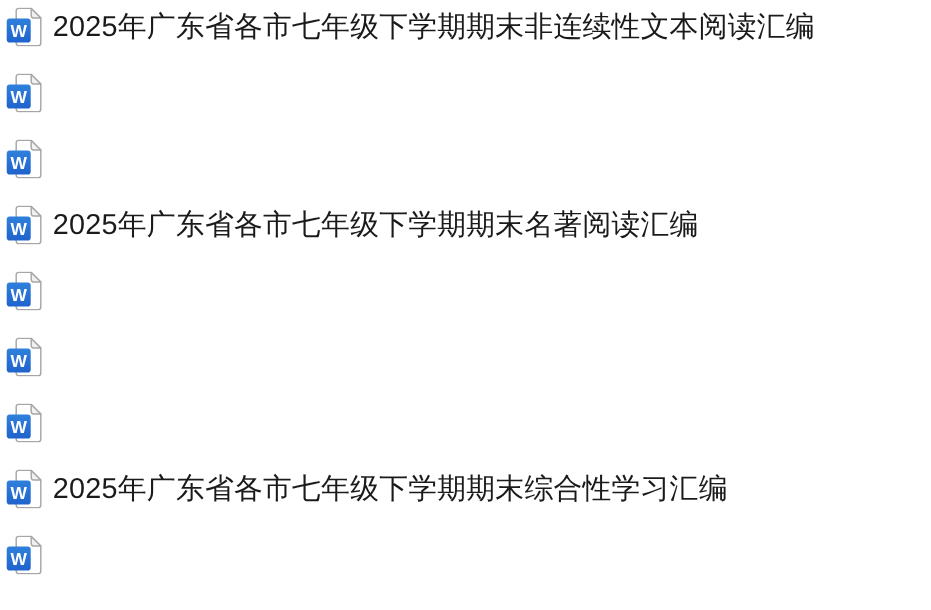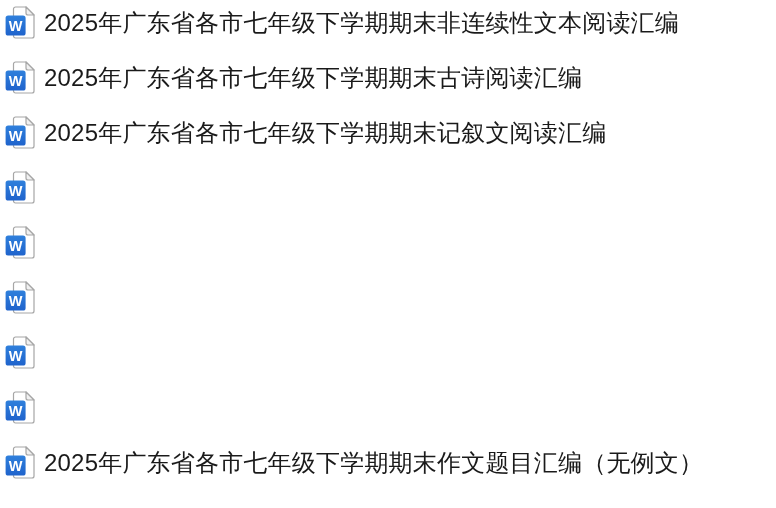--- a/index.html
+++ b/index.html
@@ -65,33 +65,43 @@
 
   <div class="file-row">
     <span class="file-icon">
       <svg viewBox="0 0 30 33" width="30" height="33">
         <path d="M10.5 1 H21 L29 9 V30 a2 2 0 0 1 -2 2 H10.5 a2 2 0 0 1 -2 -2 V3 a2 2 0 0 1 2 -2 Z" fill="#ffffff" stroke="#a6a6a6" stroke-width="1.2"></path>
         <path d="M21 1 V7 a2 2 0 0 0 2 2 H29 Z" fill="#f1f1f1" stroke="#a6a6a6" stroke-width="1.2" stroke-linejoin="round"></path>
         <rect x="0.6" y="9.5" width="20" height="20" rx="2.6" fill="url(#wgrad)"></rect>
         <text x="10.6" y="25" text-anchor="middle" font-size="14.5" font-weight="bold" fill="#ffffff" font-family="Liberation Sans, sans-serif">W</text>
       </svg>
     </span>
-    <span class="file-label">2025年广东省各市七年级下学期期末古诗阅读汇编</span>
   </div>
 
   <div class="file-row">
     <span class="file-icon">
       <svg viewBox="0 0 30 33" width="30" height="33">
         <path d="M10.5 1 H21 L29 9 V30 a2 2 0 0 1 -2 2 H10.5 a2 2 0 0 1 -2 -2 V3 a2 2 0 0 1 2 -2 Z" fill="#ffffff" stroke="#a6a6a6" stroke-width="1.2"></path>
         <path d="M21 1 V7 a2 2 0 0 0 2 2 H29 Z" fill="#f1f1f1" stroke="#a6a6a6" stroke-width="1.2" stroke-linejoin="round"></path>
         <rect x="0.6" y="9.5" width="20" height="20" rx="2.6" fill="url(#wgrad)"></rect>
         <text x="10.6" y="25" text-anchor="middle" font-size="14.5" font-weight="bold" fill="#ffffff" font-family="Liberation Sans, sans-serif">W</text>
       </svg>
     </span>
-    <span class="file-label">2025年广东省各市七年级下学期期末记叙文阅读汇编</span>
+  </div>
+
+  <div class="file-row">
+    <span class="file-icon">
+      <svg viewBox="0 0 30 33" width="30" height="33">
+        <path d="M10.5 1 H21 L29 9 V30 a2 2 0 0 1 -2 2 H10.5 a2 2 0 0 1 -2 -2 V3 a2 2 0 0 1 2 -2 Z" fill="#ffffff" stroke="#a6a6a6" stroke-width="1.2"></path>
+        <path d="M21 1 V7 a2 2 0 0 0 2 2 H29 Z" fill="#f1f1f1" stroke="#a6a6a6" stroke-width="1.2" stroke-linejoin="round"></path>
+        <rect x="0.6" y="9.5" width="20" height="20" rx="2.6" fill="url(#wgrad)"></rect>
+        <text x="10.6" y="25" text-anchor="middle" font-size="14.5" font-weight="bold" fill="#ffffff" font-family="Liberation Sans, sans-serif">W</text>
+      </svg>
+    </span>
+    <span class="file-label">2025年广东省各市七年级下学期期末名著阅读汇编</span>
   </div>
 
   <div class="file-row">
     <span class="file-icon">
       <svg viewBox="0 0 30 33" width="30" height="33">
         <path d="M10.5 1 H21 L29 9 V30 a2 2 0 0 1 -2 2 H10.5 a2 2 0 0 1 -2 -2 V3 a2 2 0 0 1 2 -2 Z" fill="#ffffff" stroke="#a6a6a6" stroke-width="1.2"></path>
         <path d="M21 1 V7 a2 2 0 0 0 2 2 H29 Z" fill="#f1f1f1" stroke="#a6a6a6" stroke-width="1.2" stroke-linejoin="round"></path>
         <rect x="0.6" y="9.5" width="20" height="20" rx="2.6" fill="url(#wgrad)"></rect>
         <text x="10.6" y="25" text-anchor="middle" font-size="14.5" font-weight="bold" fill="#ffffff" font-family="Liberation Sans, sans-serif">W</text>
       </svg>
@@ -122,38 +132,27 @@
 
   <div class="file-row">
     <span class="file-icon">
       <svg viewBox="0 0 30 33" width="30" height="33">
         <path d="M10.5 1 H21 L29 9 V30 a2 2 0 0 1 -2 2 H10.5 a2 2 0 0 1 -2 -2 V3 a2 2 0 0 1 2 -2 Z" fill="#ffffff" stroke="#a6a6a6" stroke-width="1.2"></path>
         <path d="M21 1 V7 a2 2 0 0 0 2 2 H29 Z" fill="#f1f1f1" stroke="#a6a6a6" stroke-width="1.2" stroke-linejoin="round"></path>
         <rect x="0.6" y="9.5" width="20" height="20" rx="2.6" fill="url(#wgrad)"></rect>
         <text x="10.6" y="25" text-anchor="middle" font-size="14.5" font-weight="bold" fill="#ffffff" font-family="Liberation Sans, sans-serif">W</text>
       </svg>
     </span>
+    <span class="file-label">2025年广东省各市七年级下学期期末综合性学习汇编</span>
   </div>
 
   <div class="file-row">
     <span class="file-icon">
       <svg viewBox="0 0 30 33" width="30" height="33">
         <path d="M10.5 1 H21 L29 9 V30 a2 2 0 0 1 -2 2 H10.5 a2 2 0 0 1 -2 -2 V3 a2 2 0 0 1 2 -2 Z" fill="#ffffff" stroke="#a6a6a6" stroke-width="1.2"></path>
         <path d="M21 1 V7 a2 2 0 0 0 2 2 H29 Z" fill="#f1f1f1" stroke="#a6a6a6" stroke-width="1.2" stroke-linejoin="round"></path>
         <rect x="0.6" y="9.5" width="20" height="20" rx="2.6" fill="url(#wgrad)"></rect>
         <text x="10.6" y="25" text-anchor="middle" font-size="14.5" font-weight="bold" fill="#ffffff" font-family="Liberation Sans, sans-serif">W</text>
       </svg>
     </span>
   </div>
 
-  <div class="file-row">
-    <span class="file-icon">
-      <svg viewBox="0 0 30 33" width="30" height="33">
-        <path d="M10.5 1 H21 L29 9 V30 a2 2 0 0 1 -2 2 H10.5 a2 2 0 0 1 -2 -2 V3 a2 2 0 0 1 2 -2 Z" fill="#ffffff" stroke="#a6a6a6" stroke-width="1.2"></path>
-        <path d="M21 1 V7 a2 2 0 0 0 2 2 H29 Z" fill="#f1f1f1" stroke="#a6a6a6" stroke-width="1.2" stroke-linejoin="round"></path>
-        <rect x="0.6" y="9.5" width="20" height="20" rx="2.6" fill="url(#wgrad)"></rect>
-        <text x="10.6" y="25" text-anchor="middle" font-size="14.5" font-weight="bold" fill="#ffffff" font-family="Liberation Sans, sans-serif">W</text>
-      </svg>
-    </span>
-    <span class="file-label">2025年广东省各市七年级下学期期末作文题目汇编（无例文）</span>
-  </div>
-
 </div>
 
 </body></html>

